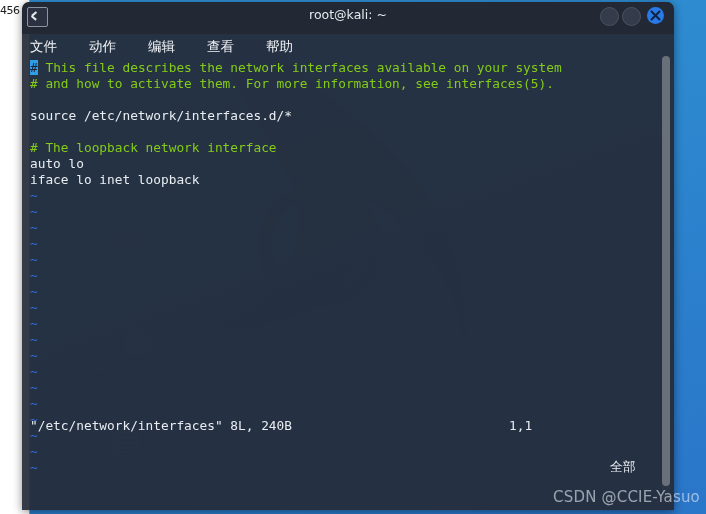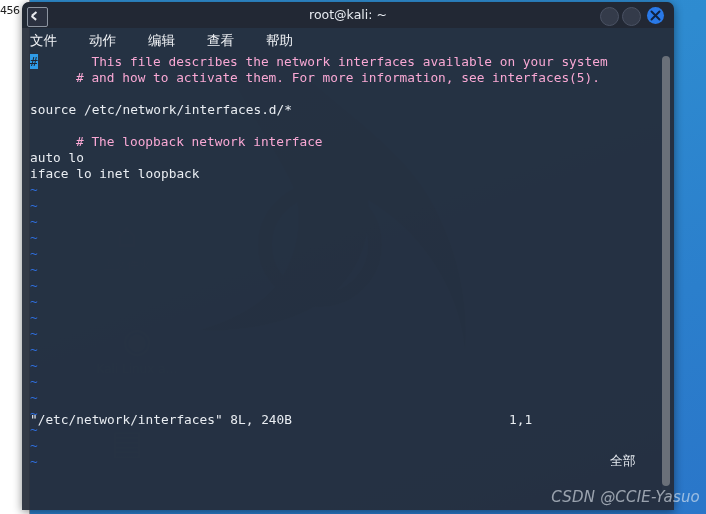--- a/index.html
+++ b/index.html
@@ -77,21 +77,21 @@
     width: 652px; height: 508px;
     background: rgba(37, 43, 56, 0.93);
     border-radius: 7px 7px 0 0;
     box-shadow: 0 2px 10px rgba(0,0,0,0.45);
     overflow: hidden;
   }
 
   
   #titlebar {
     position: relative;
-    height: 26px;
+    height: 32px;
     background: rgba(34, 40, 52, 0.97);
     border-radius: 7px 7px 0 0;
   }
   #term-icon {
     position: absolute;
     left: 5px; top: 5px;
     width: 19px; height: 18px;
     background: #2b3140;
     border: 1px solid #8c94a0;
     border-radius: 2px;
@@ -158,21 +158,21 @@
     line-height: 16px;
     color: #e9edf2;
     overflow: hidden;
   }
   #vim-text {
     position: absolute;
     left: 8px; top: 0px;
     white-space: pre;
   }
   .ln { display: block; height: 16px; white-space: pre; }
-  .comment { color: #f9a8d4; margin-left: 46px; }
+  .comment { color: #84cc16; }
   .tilde { color: #2f6fe0; }
   .cursor-block {
     background: #2f9ce8;
     color: #1e2430;
   }
 
   
   #status-line {
     position: absolute;
     left: 8px;
@@ -206,21 +206,20 @@
   
   #watermark {
     position: absolute;
     right: 6px;
     bottom: 8px;
     font-family: "DejaVu Sans", sans-serif;
     font-size: 15px;
     color: rgba(226,232,240,0.62);
     white-space: nowrap;
     letter-spacing: 0.2px;
-    font-style: italic;
   }
 </style>
 </head>
 <body>
 
 <div id="screen">
 
   <div id="desktop">
 
     <svg id="dragon" viewBox="0 0 430 400" xmlns="http://www.w3.org/2000/svg">

